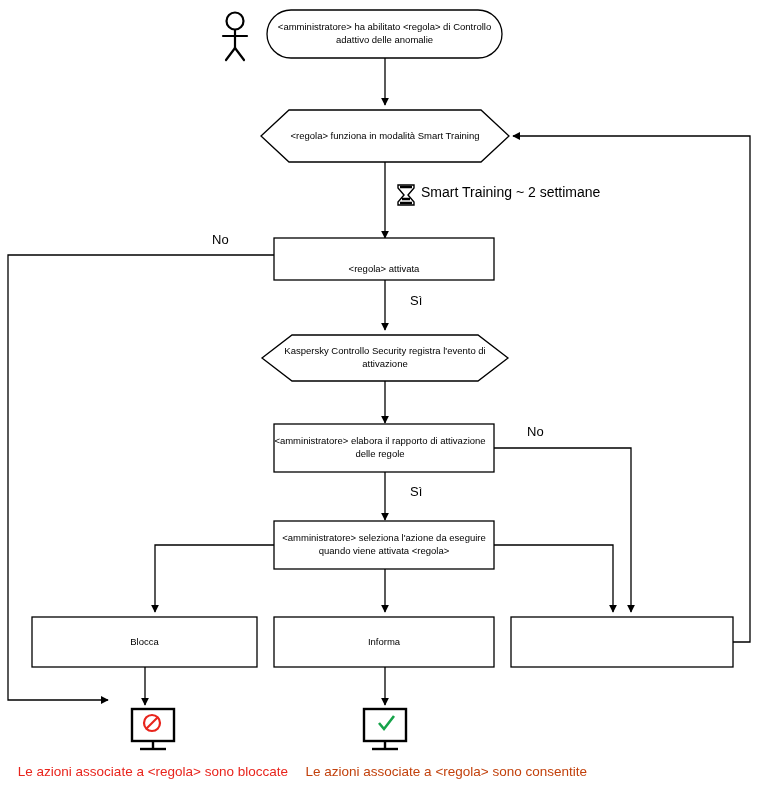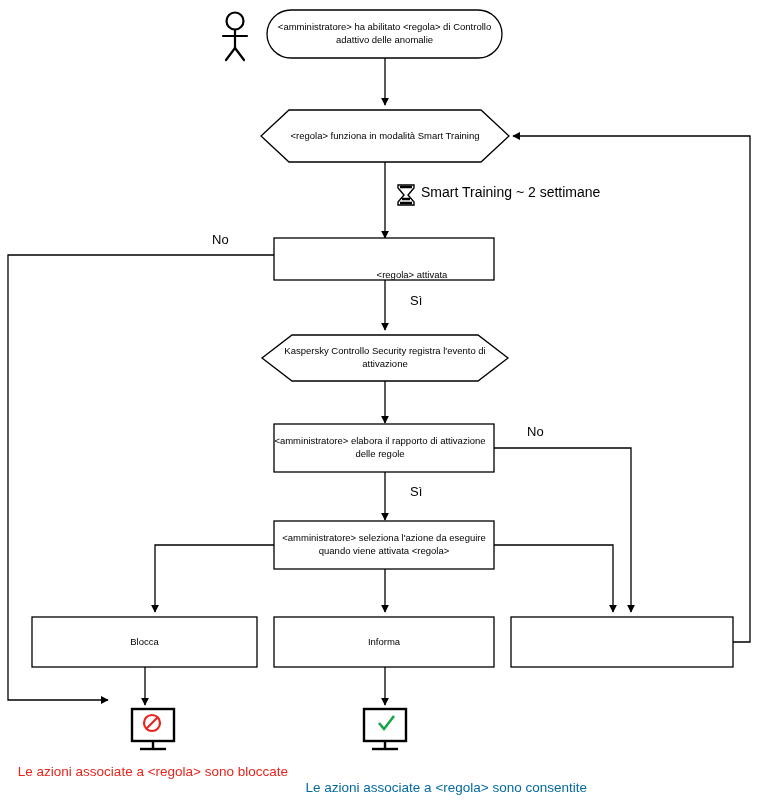--- a/index.html
+++ b/index.html
@@ -47,21 +47,21 @@
     color: #000000;
     white-space: nowrap;
   }
   .caption {
     position: absolute;
     text-align: right;
     font-size: 13.5px;
     line-height: 1.45;
   }
   .caption.blocked { color: #e8241c; }
-  .caption.allowed { color: #0369a1; margin-top: 16px; }
+  .caption.allowed { color: #c2410c; }
 </style>
 </head>
 <body>
 
 <div id="canvas">
 
   <svg id="diagram" viewBox="0 0 757 812">
     <defs>
       <marker id="arrow" viewBox="0 0 10 10" refX="9" refY="5" markerWidth="6" markerHeight="6" orient="auto-start-reverse">
         <path d="M 0 0 L 10 5 L 0 10 z" fill="#000000"></path>
@@ -148,21 +148,21 @@
         <path d="M 379 723 L 384 729 L 394 716"></path>
       </g>
 
     </g>
   </svg>
 
   <div class="node-text" style="left:273px; top:10px; width:223px; height:48px;">&lt;amministratore&gt; ha abilitato &lt;regola&gt; di Controllo adattivo delle anomalie</div>
 
   <div class="node-text" style="left:271px; top:110px; width:228px; height:52px;">&lt;regola&gt; funziona in modalità Smart Training</div>
 
-  <div class="node-text" style="left:276px; top:254px; width:216px; height:42px;margin-left:28px;">&lt;regola&gt; attivata</div>
+  <div class="node-text" style="left:276px; top:248px; width:216px; height:42px;">&lt;regola&gt; attivata</div>
 
   <div class="node-text" style="left:272px; top:335px; width:226px; height:46px;">Kaspersky Controllo Security registra l'evento di attivazione</div>
 
   <div class="node-text" style="left:272px; top:424px; width:216px; height:48px;">&lt;amministratore&gt; elabora il rapporto di attivazione delle regole</div>
 
   <div class="node-text" style="left:276px; top:521px; width:216px; height:48px;">&lt;amministratore&gt; seleziona l'azione da eseguire quando viene attivata &lt;regola&gt;</div>
 
   <div class="node-text" style="left:34px; top:617px; width:221px; height:50px;border-radius:20px;">Blocca</div>
 
   <div class="node-text" style="left:276px; top:617px; width:216px; height:50px;">Informa</div>

